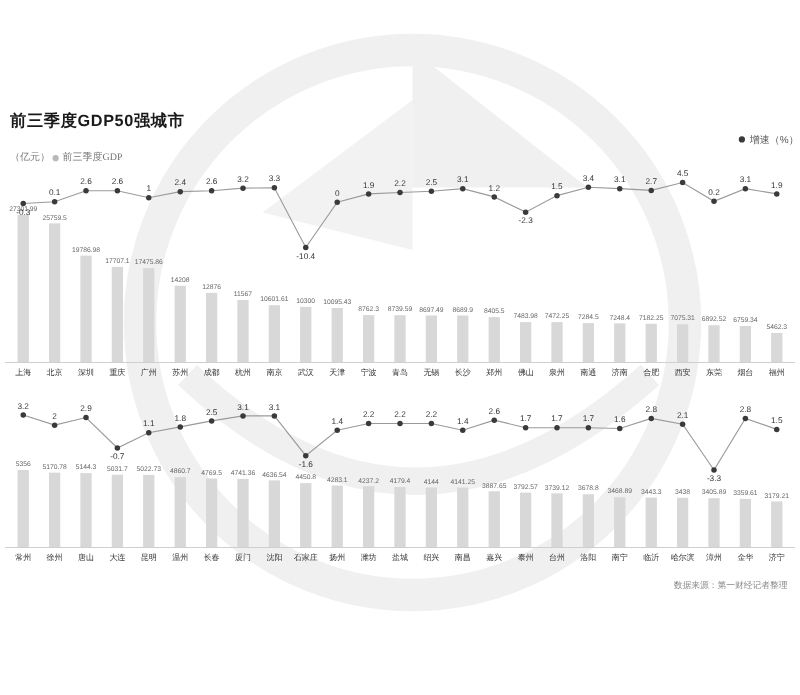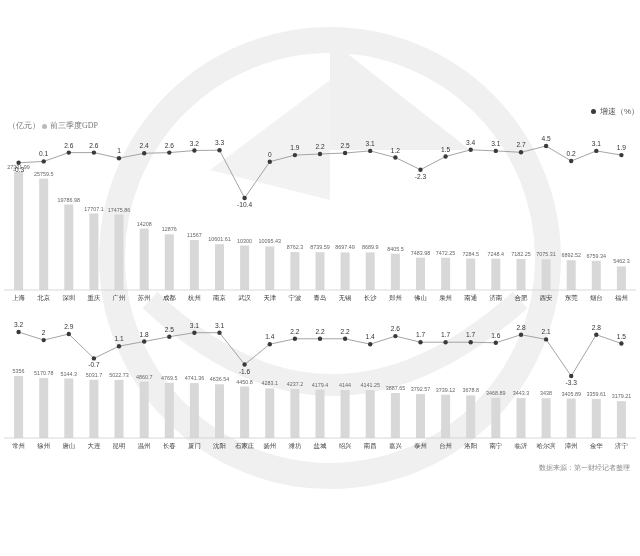--- a/index.html
+++ b/index.html
@@ -50,20 +50,21 @@
     <path d="M330 40 L470 150 L330 150 Z"></path>
     <path d="M210 170 L330 80 L330 200 Z" opacity="0.85"></path>
   </g>
   <g fill="none" stroke="#f0f0f0" stroke-width="22">
     <path d="M150 300 Q330 470 520 300"></path>
   </g>
 </svg>
 
 <div class="chart-root">
 
+  <div class="title">前三季度GDP50强城市</div>
   <div class="subtitle">
     <span>（亿元）</span><span class="dot"></span><span>前三季度GDP</span>
   </div>
   <div class="legend">
     <span class="ldot"></span><span>增速（%）</span>
   </div>
 
   <div class="panel" id="panel-top" style="left:0;top:120px;">
     <svg id="svg-top" width="640" height="200">
         <g>

